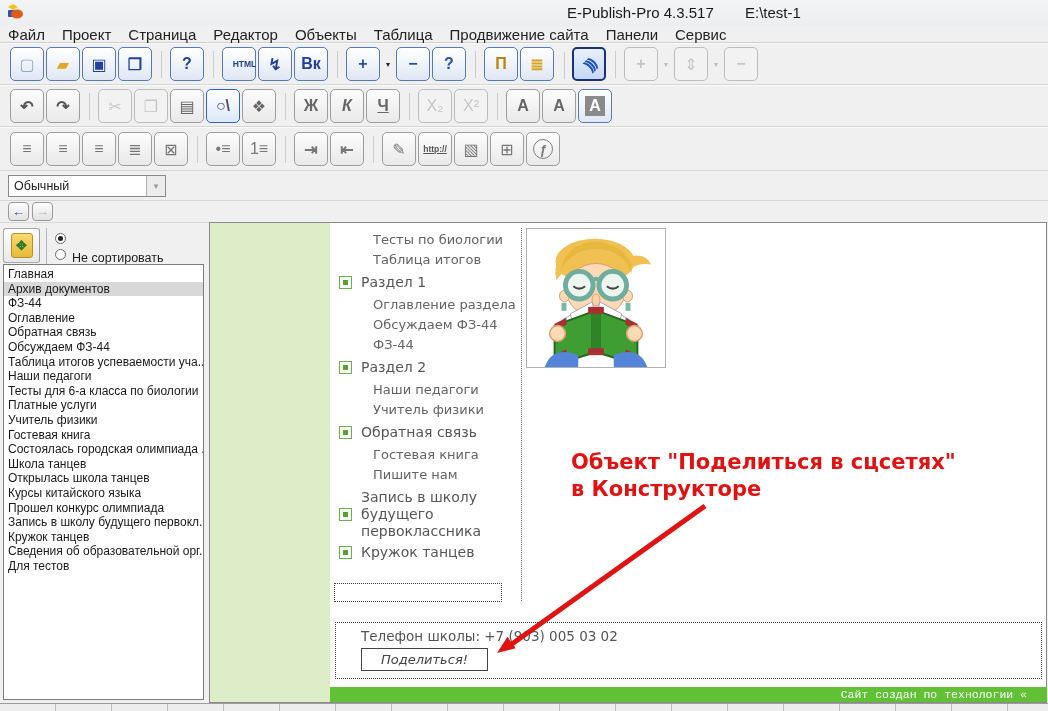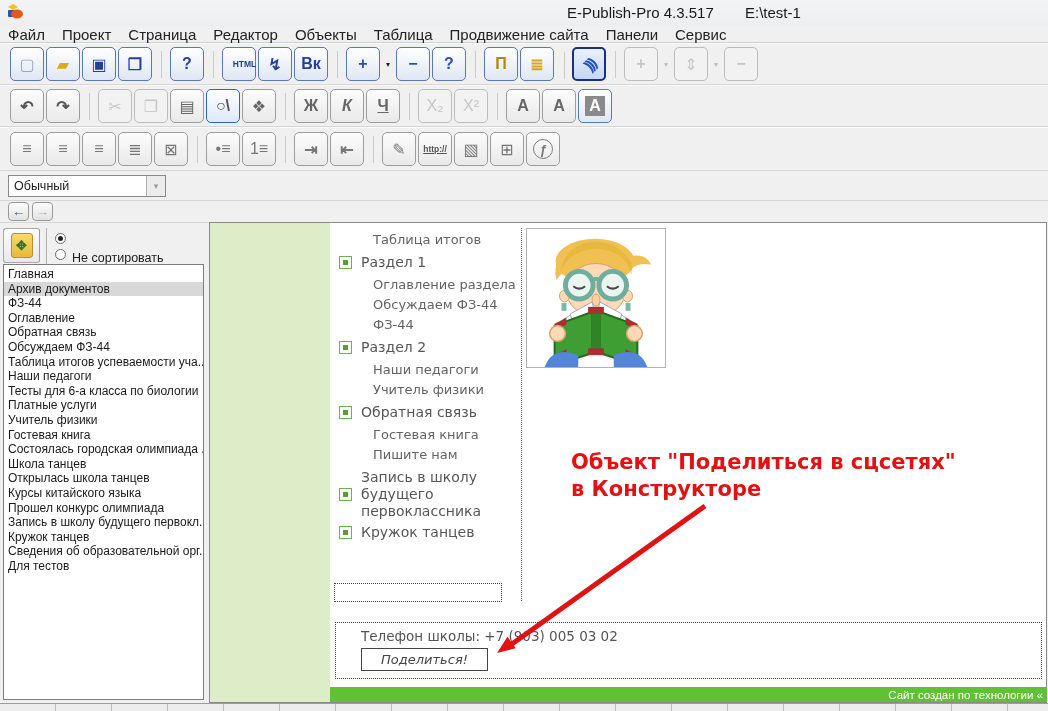--- a/index.html
+++ b/index.html
@@ -85,21 +85,21 @@
 
   .annotation { position:absolute; left:361px; top:226px; font-family:"DejaVu Sans",sans-serif; font-weight:bold; font-size:21px; line-height:27px; white-space:nowrap; }
 
   .smallrect { position:absolute; left:124px; top:360px; width:168px; height:19px; border:1px dotted #444; }
   .bigrect  { position:absolute; left:125px; top:399px; width:707px; height:57px; border:1px dotted #444; }
   .phone { position:absolute; left:25px; top:5px; font-family:"DejaVu Sans",sans-serif; font-size:13.5px; color:#555; white-space:nowrap; }
   .sharebtn { position:absolute; left:25px; top:25px; width:127px; height:23px; border:1px solid #444; background:#fff;
               font-family:"DejaVu Sans",sans-serif; font-style:italic; font-size:13px; color:#444; display:flex; align-items:center; justify-content:center; }
 
   .greenbar { position:absolute; left:120px; top:464px; width:717px; height:15px; color:#fff; font-size:11.5px;
-              font-family:Liberation Sans, sans-serif; display:flex; align-items:center; justify-content:flex-end; padding-right:4px; white-space:nowrap; overflow:hidden; }
+              font-family:Liberation Mono, monospace; display:flex; align-items:center; justify-content:flex-end; padding-right:20px; white-space:nowrap; overflow:hidden; }
 
   .arrowsvg { position:absolute; left:0; top:0; width:1048px; height:711px; pointer-events:none; }
 
   .bottomstrip { position:absolute; left:0; top:703px; width:1048px; height:8px; border-top:1px solid #9c9c9c;
                  background:repeating-linear-gradient(90deg,#ededed 0 55px,#bdbdbd 55px 56px); }
 </style>
 </head>
 <body>
 
 <div class="titlebar" data-name="title-bar">
@@ -416,20 +416,24 @@
     <div class="pl-item" data-name="page-list-item">Сведения об образовательной орг...</div>
 
     <div class="pl-item" data-name="page-list-item">Для тестов</div>
   </div>
 
 <div class="content" data-name="site-preview">
   <div class="greenstrip" data-name="preview-sidebar" style="background: rgb(220, 237, 200);"></div>
 
   <div class="pmenu" data-name="preview-menu">
 
+      <div class="pm-item" data-name="preview-menu-item" data-type="sub">
+
+        <span class="pm-label">Тесты по биологии</span>
+      </div>
 
       <div class="pm-item" data-name="preview-menu-item" data-type="sub">
 
         <span class="pm-label">Таблица итогов</span>
       </div>
 
       <div class="pm-item" data-name="preview-menu-item" data-type="section">
         <span class="mbullet" data-name="section-bullet-icon"></span>
         <span class="pm-label">Раздел 1</span>
       </div>

